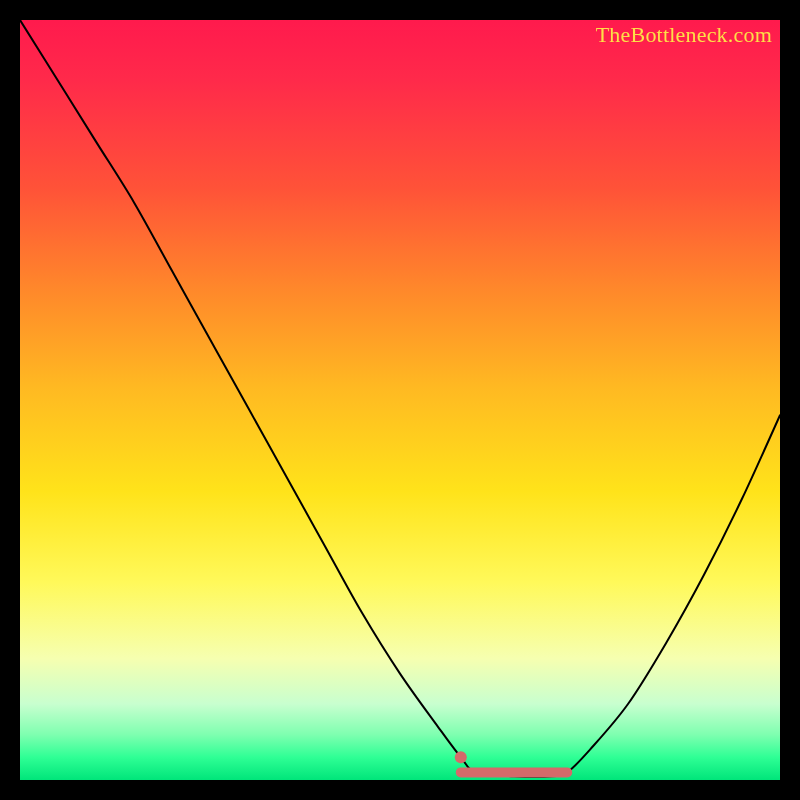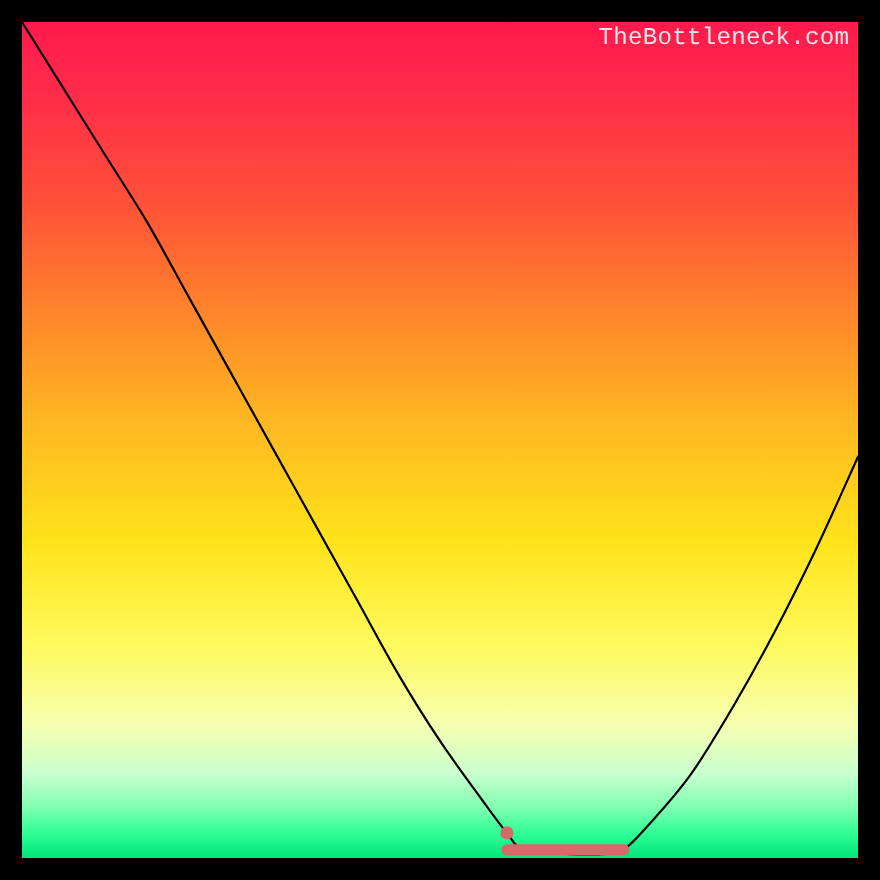--- a/index.html
+++ b/index.html
@@ -37,23 +37,23 @@
       #c8ffcf 90%,
       #7fffb0 94%,
       #2fff95 97%,
       #00e57a 100%
     );
   }
   .watermark {
     position: absolute;
     top: 2px;
     right: 8px;
-    font-family: Liberation Mono, monospace;
+    font-family: Liberation Serif, serif;
     font-size: 22px;
-    color: #e5e5e5;
+    color: #fde047;
     user-select: none;
     letter-spacing: 0.2px;
   }
   svg.plot {
     position: absolute;
     left: 0;
     top: 0;
     width: 760px;
     height: 760px;
   }

